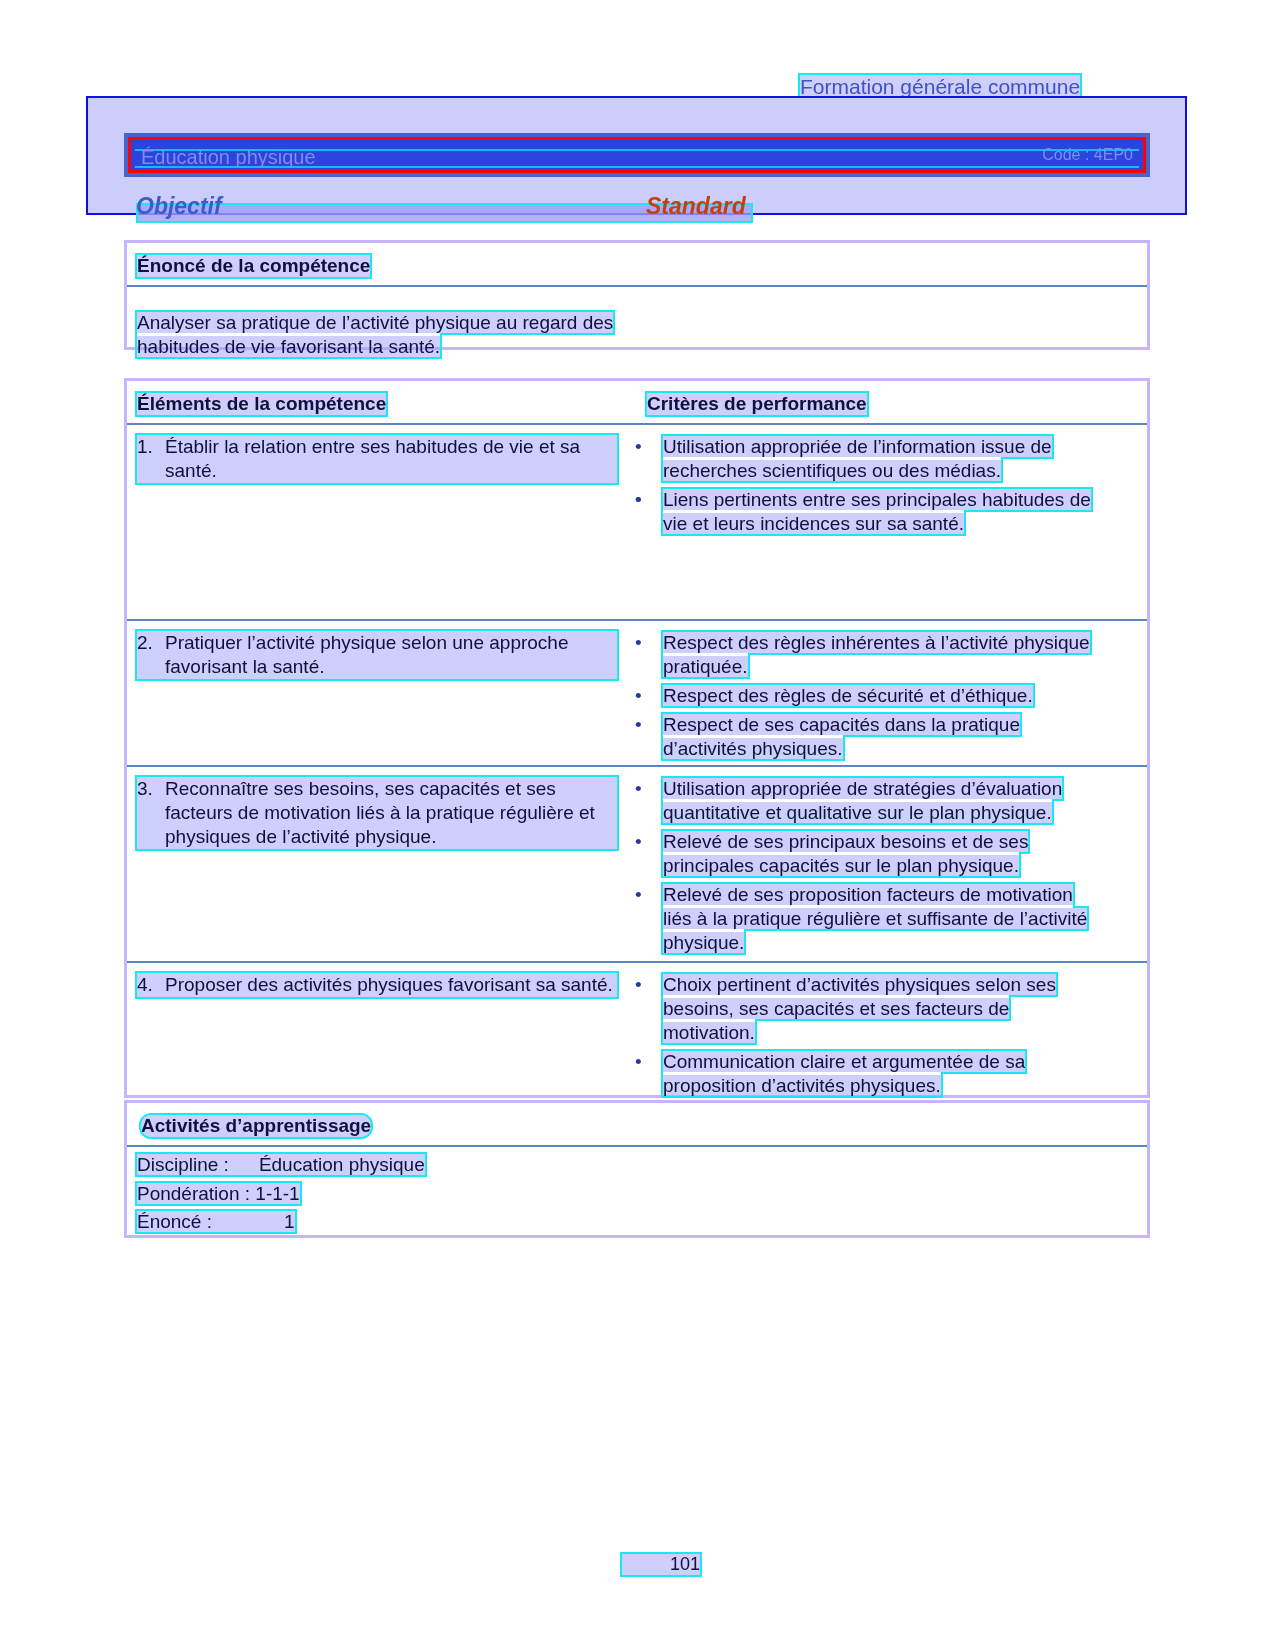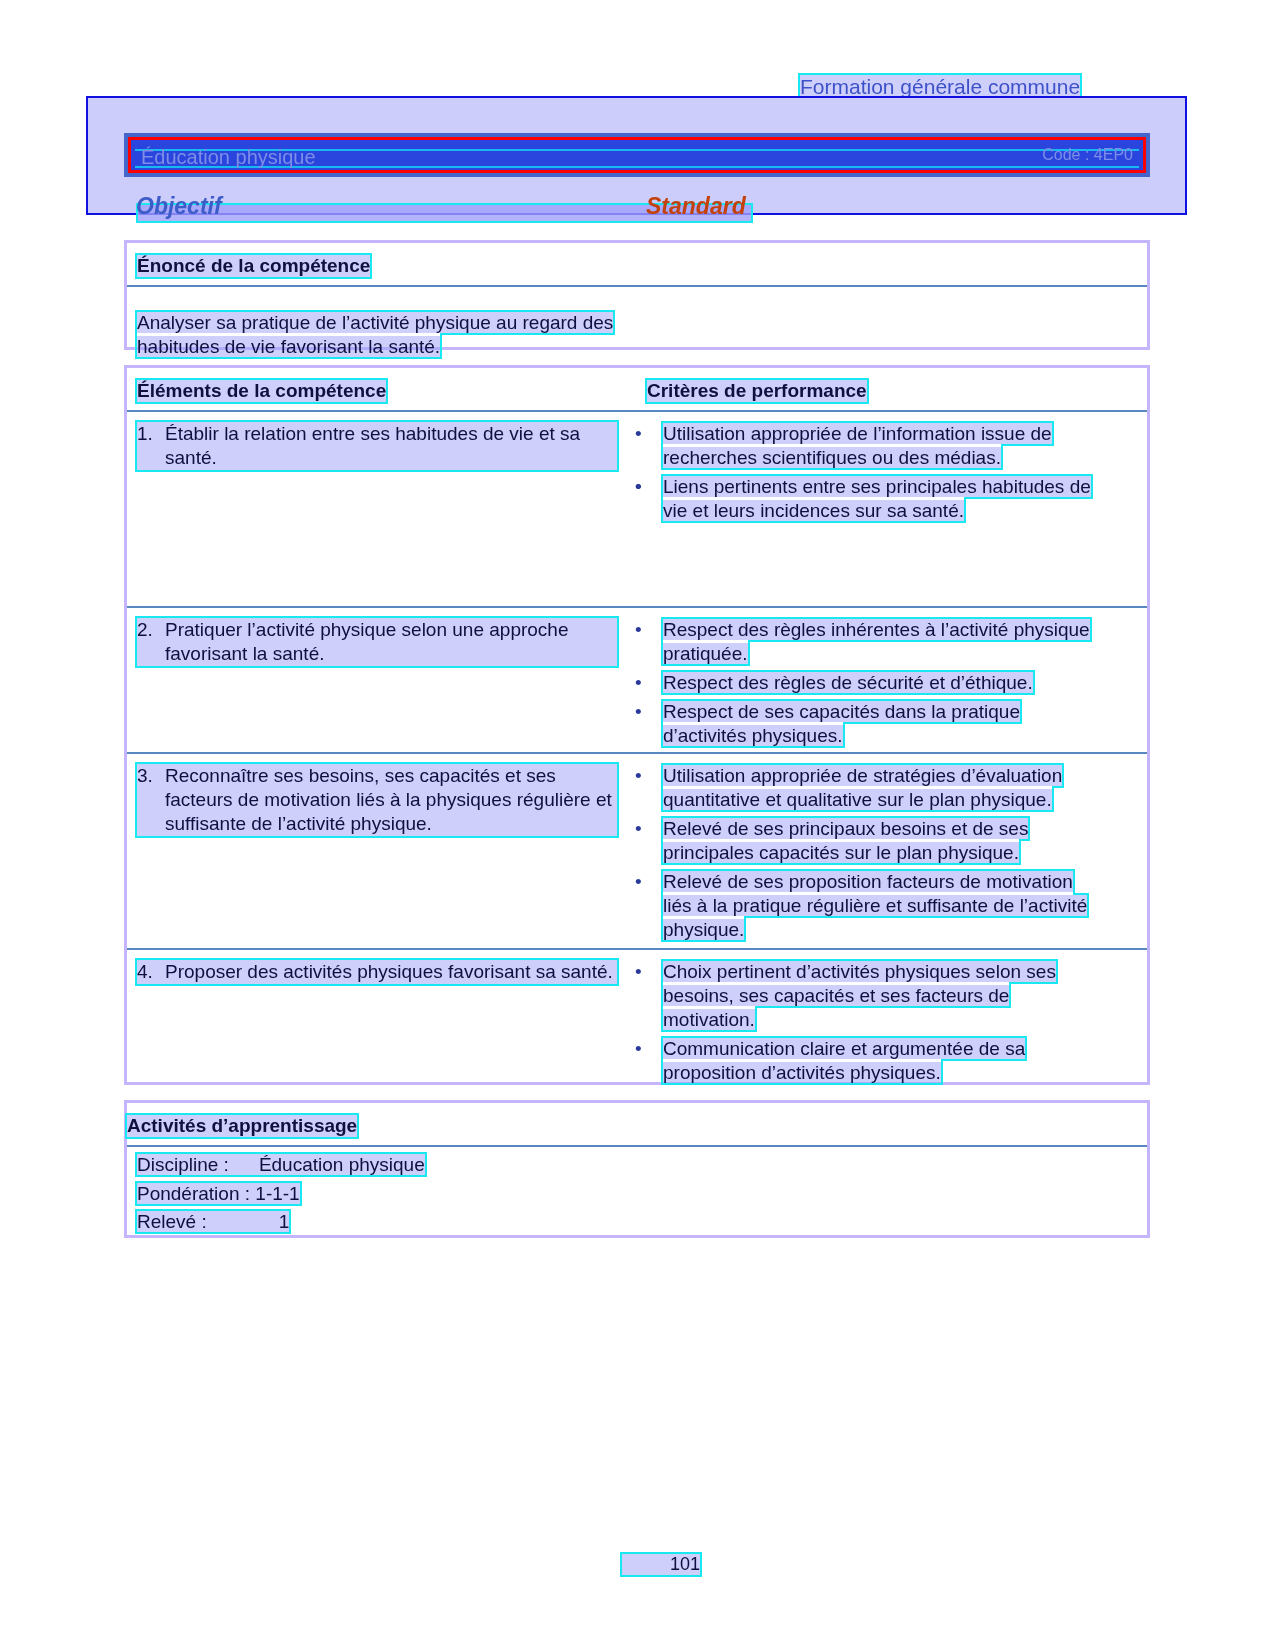--- a/index.html
+++ b/index.html
@@ -46,21 +46,21 @@
 <span class="objectif">Objectif</span>
 <span class="standard">Standard</span>
 
 <div class="box" style="top:240px;height:110px;">
   <div class="box-head">
       <span class="hl" style="left:10px;">Énoncé de la compétence</span>
     </div>
   <div class="t" style="position:absolute;left:10px;top:68px;width:480px;"><span class="hl">Analyser sa pratique de l’activité physique au regard des habitudes de vie favorisant la santé.</span></div>
 </div>
 
-<div class="box" style="top:365px;height:720px;">
+<div class="box" style="top:378px;height:720px;">
   <div class="box-head">
     <span class="hl" style="left:10px;">Éléments de la compétence</span>
     <span class="hl" style="left:520px;">Critères de performance</span>
   </div>
   <div class="sec-row" style="height:194px;">
     <div class="elem t">
         <span class="num">1.</span>
         <div class="txt hl">Établir la relation entre ses habitudes de vie et sa santé.</div>
       </div>
     <div class="crit t">
@@ -76,21 +76,21 @@
       </div>
     <div class="crit t">
       <div class="crit-item"><span class="b">•</span><span class="hl">Respect des règles inhérentes à l’activité physique pratiquée.</span></div>
       <div class="crit-item"><span class="b">•</span><span class="hl">Respect des règles de sécurité et d’éthique.</span></div>
       <div class="crit-item"><span class="b">•</span><span class="hl">Respect de ses capacités dans la pratique d’activités physiques.</span></div>
     </div>
   </div>
   <div class="sec-row" style="height:194px;">
     <div class="elem t">
         <span class="num">3.</span>
-        <div class="txt hl">Reconnaître ses besoins, ses capacités et ses facteurs de motivation liés à la physiques régulière et suffisante de l’activité physique.</div>
+        <div class="txt hl">Reconnaître ses besoins, ses capacités et ses facteurs de motivation liés à la pratique régulière et physiques de l’activité physique.</div>
       </div>
     <div class="crit t">
       <div class="crit-item"><span class="b">•</span><span class="hl">Utilisation appropriée de stratégies d’évaluation quantitative et qualitative sur le plan physique.</span></div>
       <div class="crit-item"><span class="b">•</span><span class="hl">Relevé de ses principaux besoins et de ses principales capacités sur le plan physique.</span></div>
       <div class="crit-item"><span class="b">•</span><span class="hl">Relevé de ses proposition facteurs de motivation liés à la pratique régulière et suffisante de l’activité physique.</span></div>
     </div>
   </div>
   <div class="sec-row" style="height:140px;">
     <div class="elem t">
         <span class="num">4.</span>
@@ -98,20 +98,20 @@
       </div>
     <div class="crit t">
       <div class="crit-item"><span class="b">•</span><span class="hl">Choix pertinent d’activités physiques selon ses besoins, ses capacités et ses facteurs de motivation.</span></div>
       <div class="crit-item"><span class="b">•</span><span class="hl">Communication claire et argumentée de sa proposition d’activités physiques.</span></div>
     </div>
   </div>
 </div>
 
 <div class="box" style="top:1100px;height:138px;">
   <div class="box-head">
-      <span class="hl" style="left:0;">Activités d’apprentissage</span>
+      <span class="hl" style="left:14px;border-radius:10px;">Activités d’apprentissage</span>
     </div>
   <div class="t" style="position:absolute;left:10px;top:50px;"><span class="hl"><span>Discipline :</span><span style="display:inline-block;width:30px"></span><span>Éducation physique</span></span></div>
   <div class="t" style="position:absolute;left:10px;top:79px;"><span class="hl"><span>Pondération :</span> <span>1-1-1</span></span></div>
-  <div class="t" style="position:absolute;left:10px;top:107px;"><span class="hl"><span>Relevé :</span><span style="display:inline-block;width:72px"></span><span>1</span></span></div>
+  <div class="t" style="position:absolute;left:10px;top:107px;"><span class="hl"><span>Énoncé :</span><span style="display:inline-block;width:72px"></span><span>1</span></span></div>
 </div>
 
 <div class="footer-num hl">101</div>
 
 </body></html>

